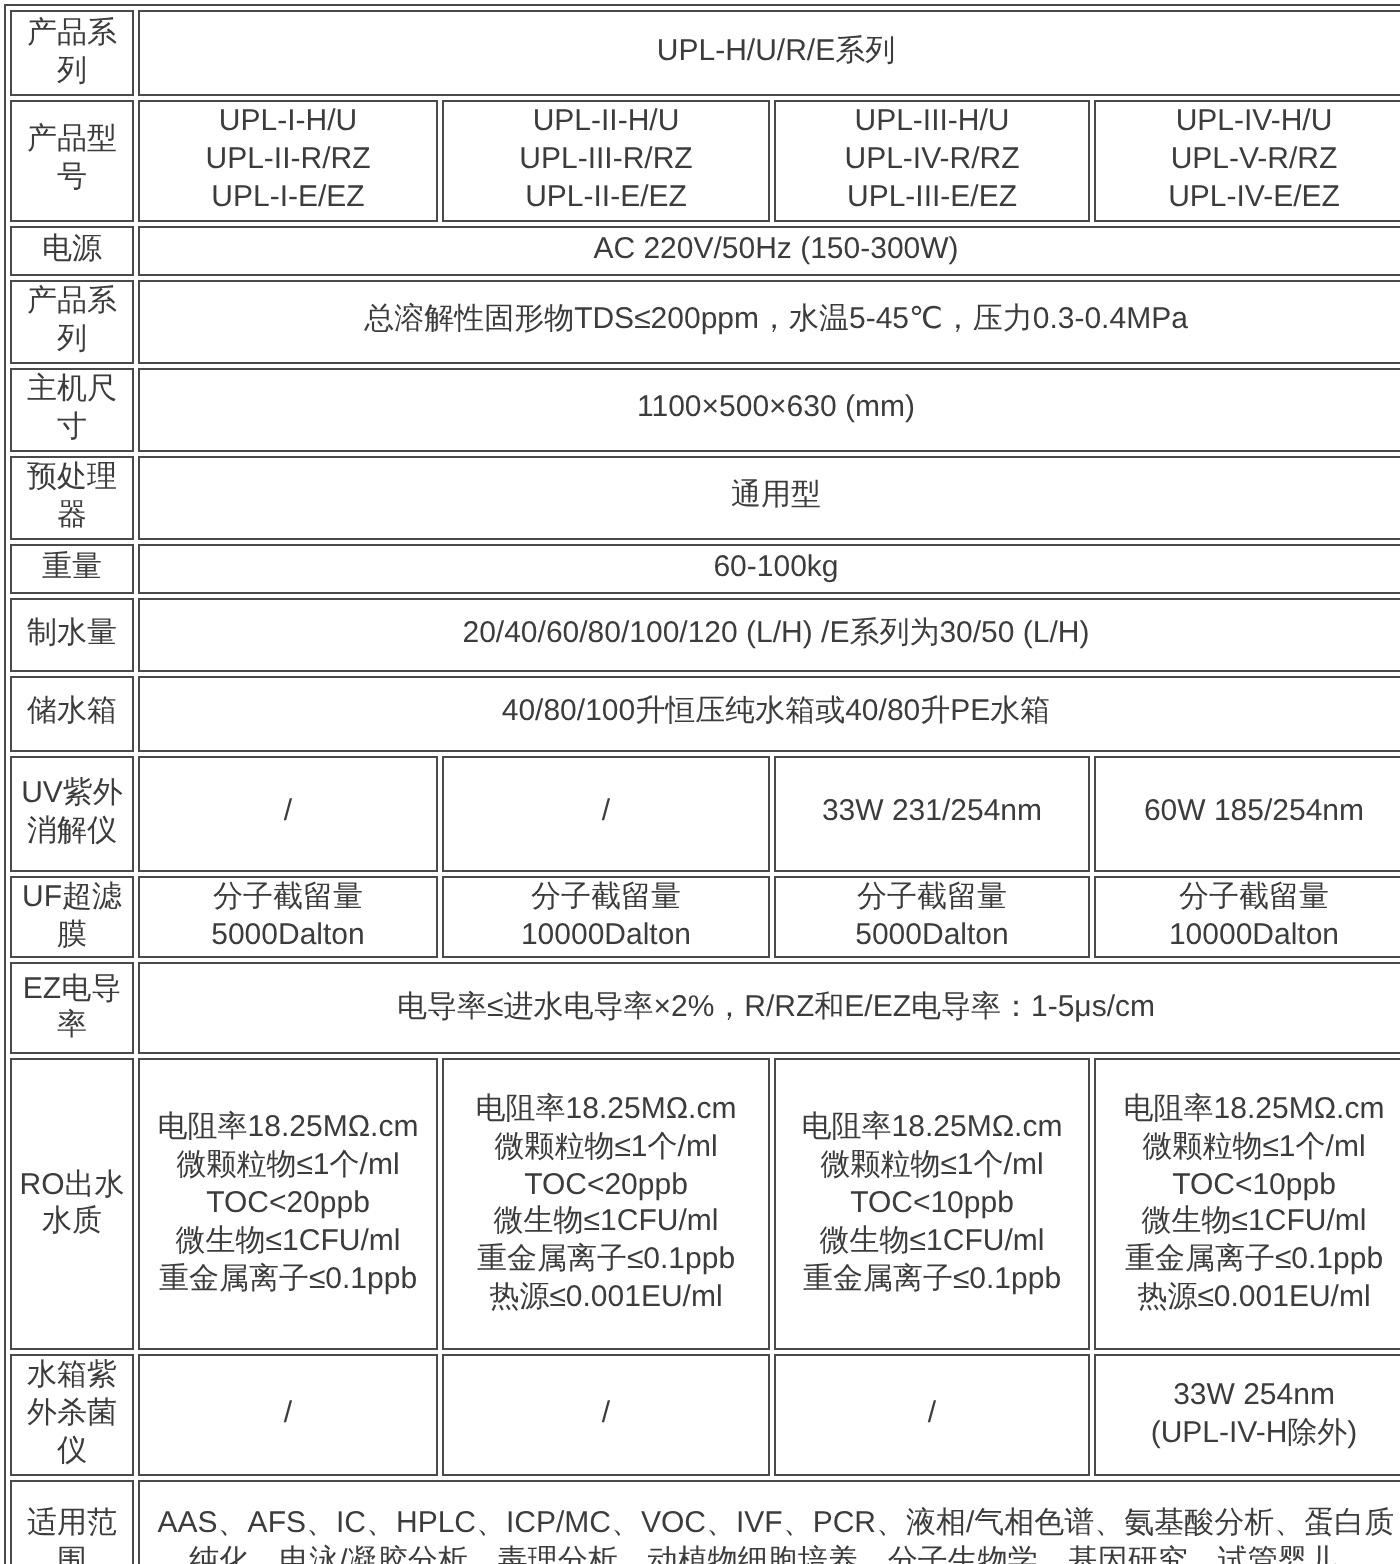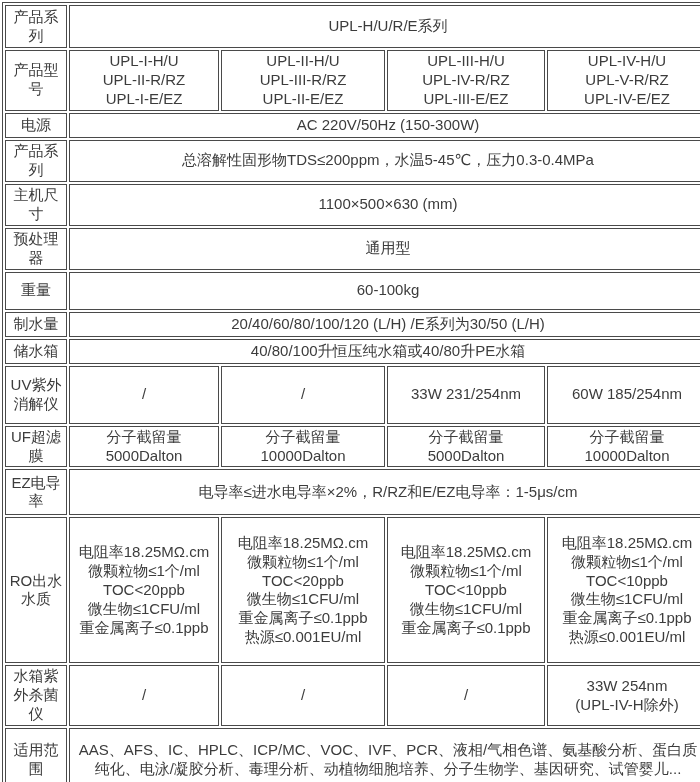--- a/index.html
+++ b/index.html
@@ -21,21 +21,21 @@
     line-height:1.26;
     text-align:center;
     vertical-align:middle;
     white-space:pre-line;
     padding:1px 3px;
     overflow:hidden;
   }
   td.lbl { padding:1px 2px; }
   tr.r1 td{height:43px} tr.r2 td{height:55px} tr.r3 td{height:25px}
   tr.r4 td{height:42px} tr.r5 td{height:42px} tr.r6 td{height:42px}
-  tr.r7 td{height:38px} tr.r8 td{height:25px} tr.r9 td{height:25px}
+  tr.r7 td{height:25px} tr.r8 td{height:37px} tr.r9 td{height:38px}
   tr.r10 td{height:58px} tr.r11 td{height:38px} tr.r12 td{height:46px}
   tr.r13 td{height:146px} tr.r14 td{height:58px} tr.r15 td{height:64px}
 </style>
 </head>
 <body>
 
 <table class="spec">
   <colgroup>
     <col style="width:62px">
       <col style="width:150px">

